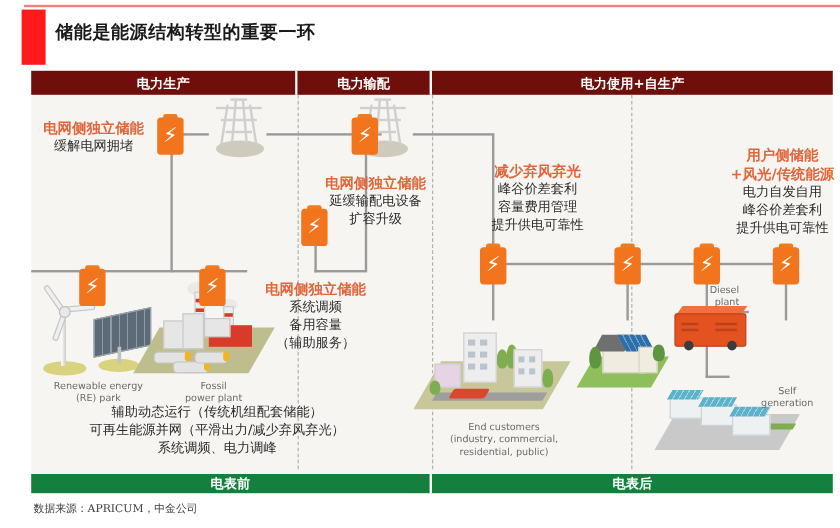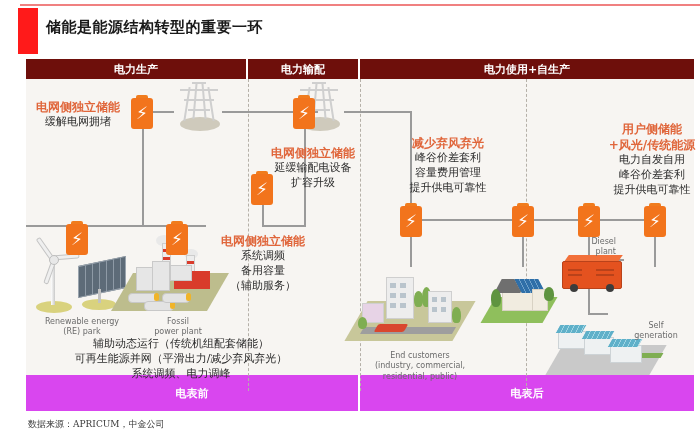--- a/index.html
+++ b/index.html
@@ -62,22 +62,22 @@
     border-right: 2px solid #ffffff;
   }
   #hdr-gen  { left: 0;     width: 222px; }
   #hdr-tran { left: 222px; width: 112px; }
   #hdr-use  { left: 334px; width: 334px; border-right: none; }
 
   
   .foot-band {
     position: absolute;
     bottom: 0;
-    height: 36px;
-    background: #d946ef;
+    height: 16px;
+    background: #15803d;
     color: #ffffff;
     font-size: 11px;
     font-weight: bold;
     display: flex;
     align-items: center;
     justify-content: center;
     box-sizing: border-box;
     border-right: 2px solid #ffffff;
   }
   #foot-before { left: 0;     width: 334px; }

